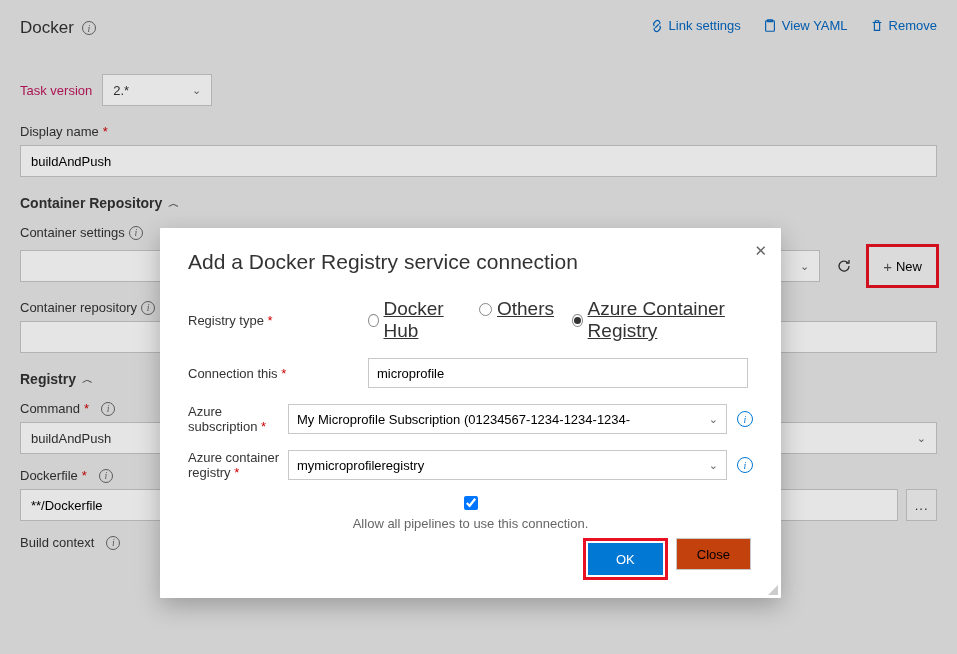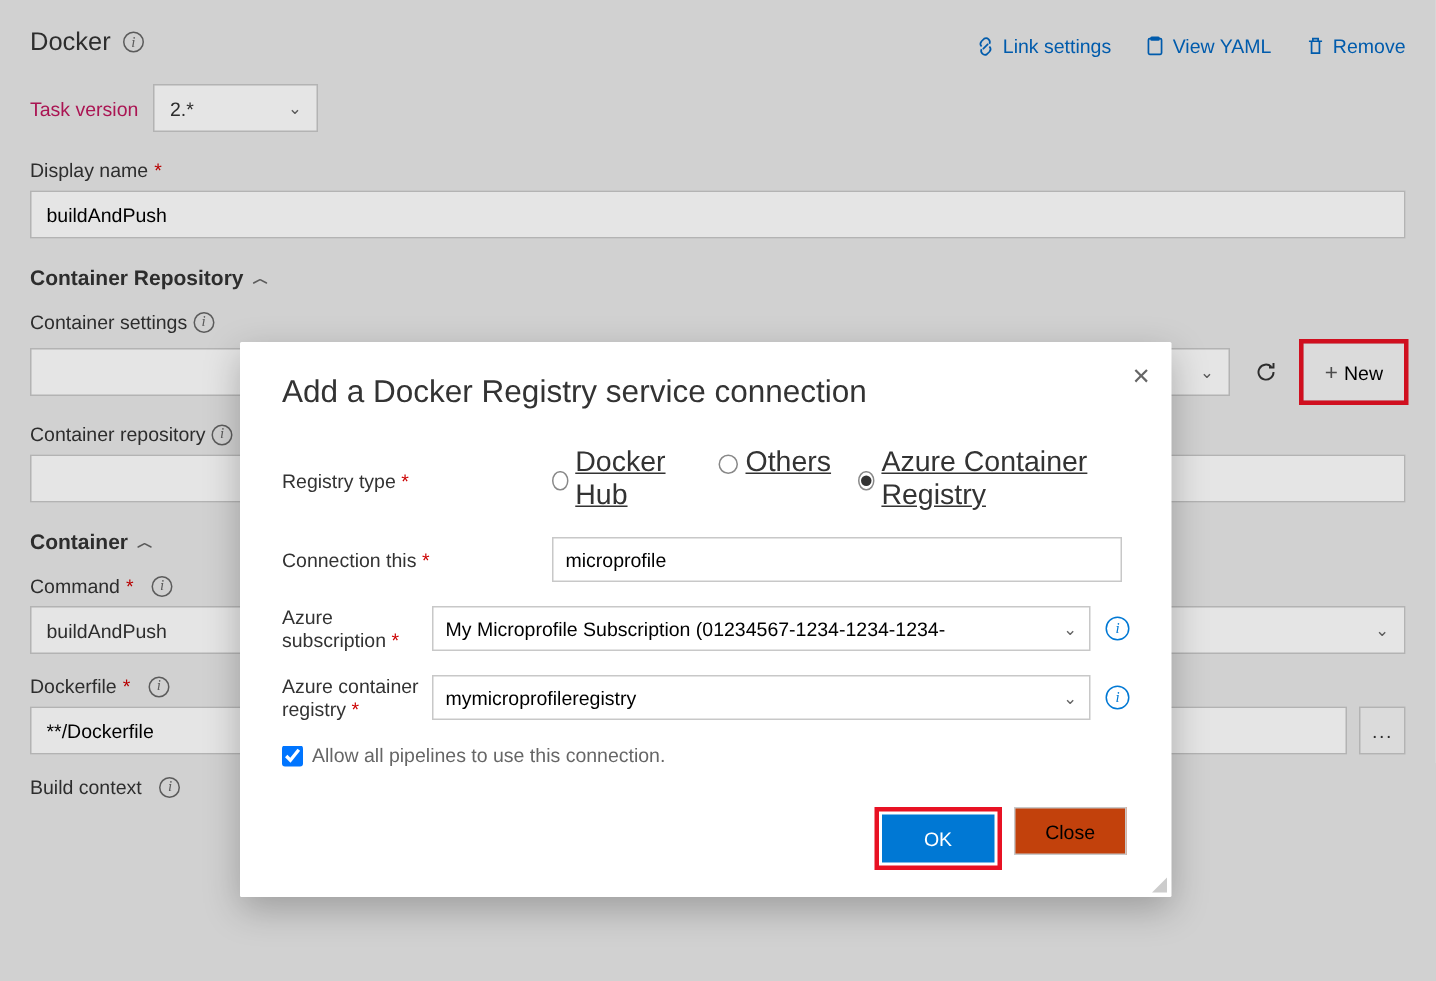--- a/index.html
+++ b/index.html
@@ -1,18 +1,18 @@
 <!DOCTYPE html>
 <html><head>
 <meta charset="utf-8">
 <style>
   * { box-sizing: border-box; margin: 0; padding: 0; font-family: "Segoe UI", -apple-system, sans-serif; }
   body { width: 957px; height: 654px; background: #e9e9e9; position: relative; overflow: hidden; }
   .page { padding: 18px 20px; font-size: 13px; color: #333; }
-  .header-row { display: flex; justify-content: space-between; align-items: flex-end; margin-bottom: 18px; }
+  .header-row { display: flex; justify-content: space-between; align-items: flex-start; margin-bottom: 36px; }
   .title { font-size: 17px; font-weight: 400; color: #333; display: flex; align-items: center; gap: 8px; }
   .info-icon { width: 14px; height: 14px; border: 1px solid #666; border-radius: 50%; display: inline-flex; align-items: center; justify-content: center; font-size: 10px; color: #666; font-style: italic; font-family: serif; }
   .header-actions { display: flex; gap: 22px; }
   .header-action { color: #0066c0; font-size: 13px; display: flex; align-items: center; gap: 5px; cursor: pointer; }
   .header-action svg { width: 14px; height: 14px; }
   .field-row { display: flex; align-items: center; gap: 10px; margin-bottom: 18px; }
   .field-label { font-size: 13px; color: #be185d; }
   .select-box { background: #fff; border: 1px solid #c8c8c8; height: 32px; display: flex; align-items: center; padding: 0 10px; min-width: 110px; justify-content: space-between; gap: 12px; }
   .chevron { font-size: 11px; color: #666; }
   .label-with-req { font-size: 13px; color: #333; margin-bottom: 6px; display: flex; align-items: center; gap: 4px; }
@@ -36,21 +36,21 @@
   .modal-row { display: flex; align-items: center; margin-bottom: 16px; }
   .modal-label { width: 180px; font-size: 13px; color: #333; }
   .modal-field { flex: 1; display: flex; align-items: center; gap: 10px; }
   .radio-group { display: flex; gap: 18px; align-items: flex-start; font-size: 19px; color: #333; text-decoration: underline; }
   .radio-opt { display: flex; align-items: center; gap: 5px; }
   .radio-dot { width: 13px; height: 13px; border: 1px solid #888; border-radius: 50%; display: inline-flex; align-items: center; justify-content: center; }
   .radio-dot.sel::after { content: ""; width: 7px; height: 7px; background: #333; border-radius: 50%; }
   .m-input { width: 380px; height: 30px; border: 1px solid #c8c8c8; padding: 0 8px; font-size: 13px; }
   .m-select { width: 439px; height: 30px; border: 1px solid #c8c8c8; padding: 0 8px; font-size: 13px; display: flex; align-items: center; justify-content: space-between; }
   .m-info { color: #0078d4; width: 16px; height: 16px; border: 1px solid #0078d4; border-radius: 50%; display: inline-flex; align-items: center; justify-content: center; font-size: 10px; font-style: italic; font-family: serif; }
-  .checkbox-row { display: flex; align-items: center; gap: 6px; font-size: 13px; color: #666; margin-top: 2px; margin-left: 0; }
+  .checkbox-row { display: flex; align-items: center; gap: 6px; font-size: 13px; color: #666; margin-top: 2px; margin-left: 0; flex-direction: column; }
   .chk { width: 14px; height: 14px; }
   .modal-footer { position: absolute; bottom: 18px; right: 30px; display: flex; gap: 8px; }
   .btn-ok { background: #0078d4; color: #fff; border: none; height: 32px; padding: 0 28px; font-size: 13px; cursor: pointer; }
   .btn-ok-wrap { border: 3px solid #e81123; padding: 2px; }
   .btn-close { background: #c2410c; border: 1px solid #c8c8c8; height: 32px; padding: 0 20px; font-size: 13px; cursor: pointer; }
   .resize-handle { position: absolute; bottom: 2px; right: 2px; width: 14px; height: 14px; }
   .resize-handle::before { content: ""; position: absolute; right: 1px; bottom: 1px; width: 0; height: 0; border-style: solid; border-width: 0 0 10px 10px; border-color: transparent transparent #ccc transparent; }
 </style>
 </head>
 <body>
@@ -129,21 +129,21 @@
 
   <div class="full-row">
     <div class="label-with-req">
       <span>Container repository</span>
       <span class="info-icon">i</span>
     </div>
     <input class="text-input" style="">
   </div>
 
   <div class="section-head">
-    <span>Container</span>
+    <span>Registry</span>
     <span class="chevron">︿</span>
   </div>
 
   <div class="full-row">
     <div class="label-with-req">
       <span>Command</span>
         <span class="req">*</span>
       <span class="info-icon" style="margin-left:8px">i</span>
     </div>
     <div class="cmd-select">

